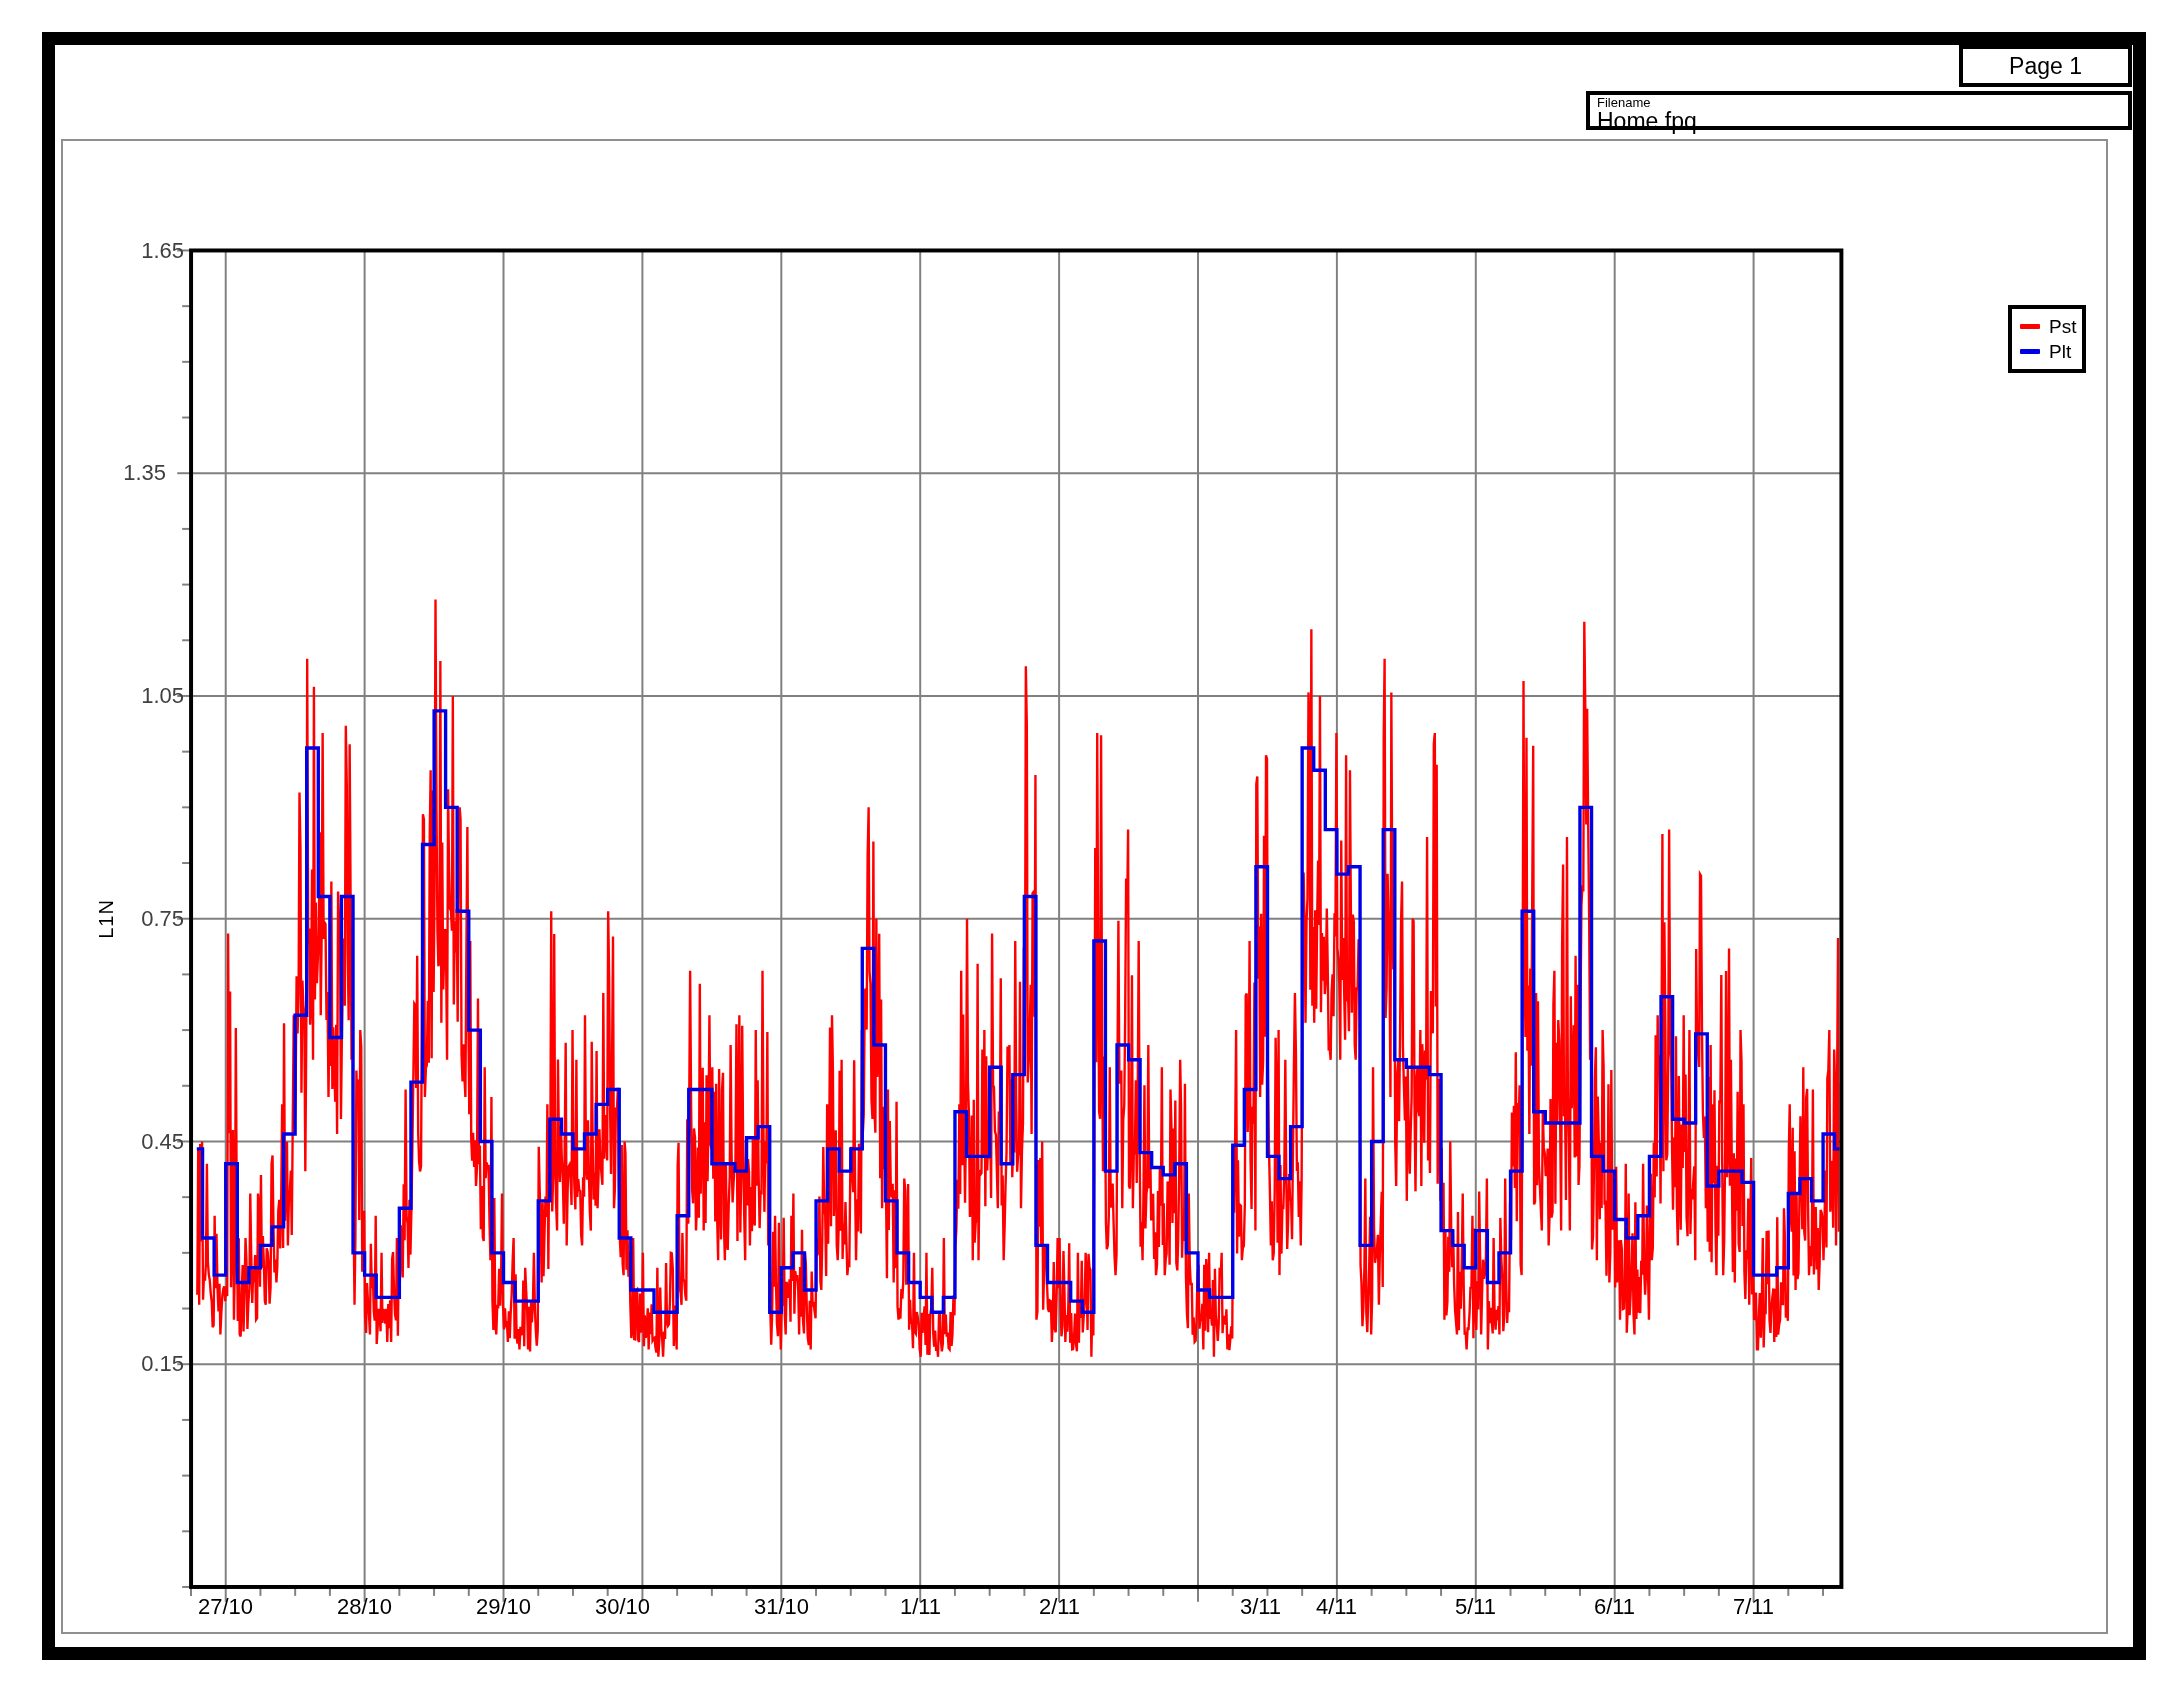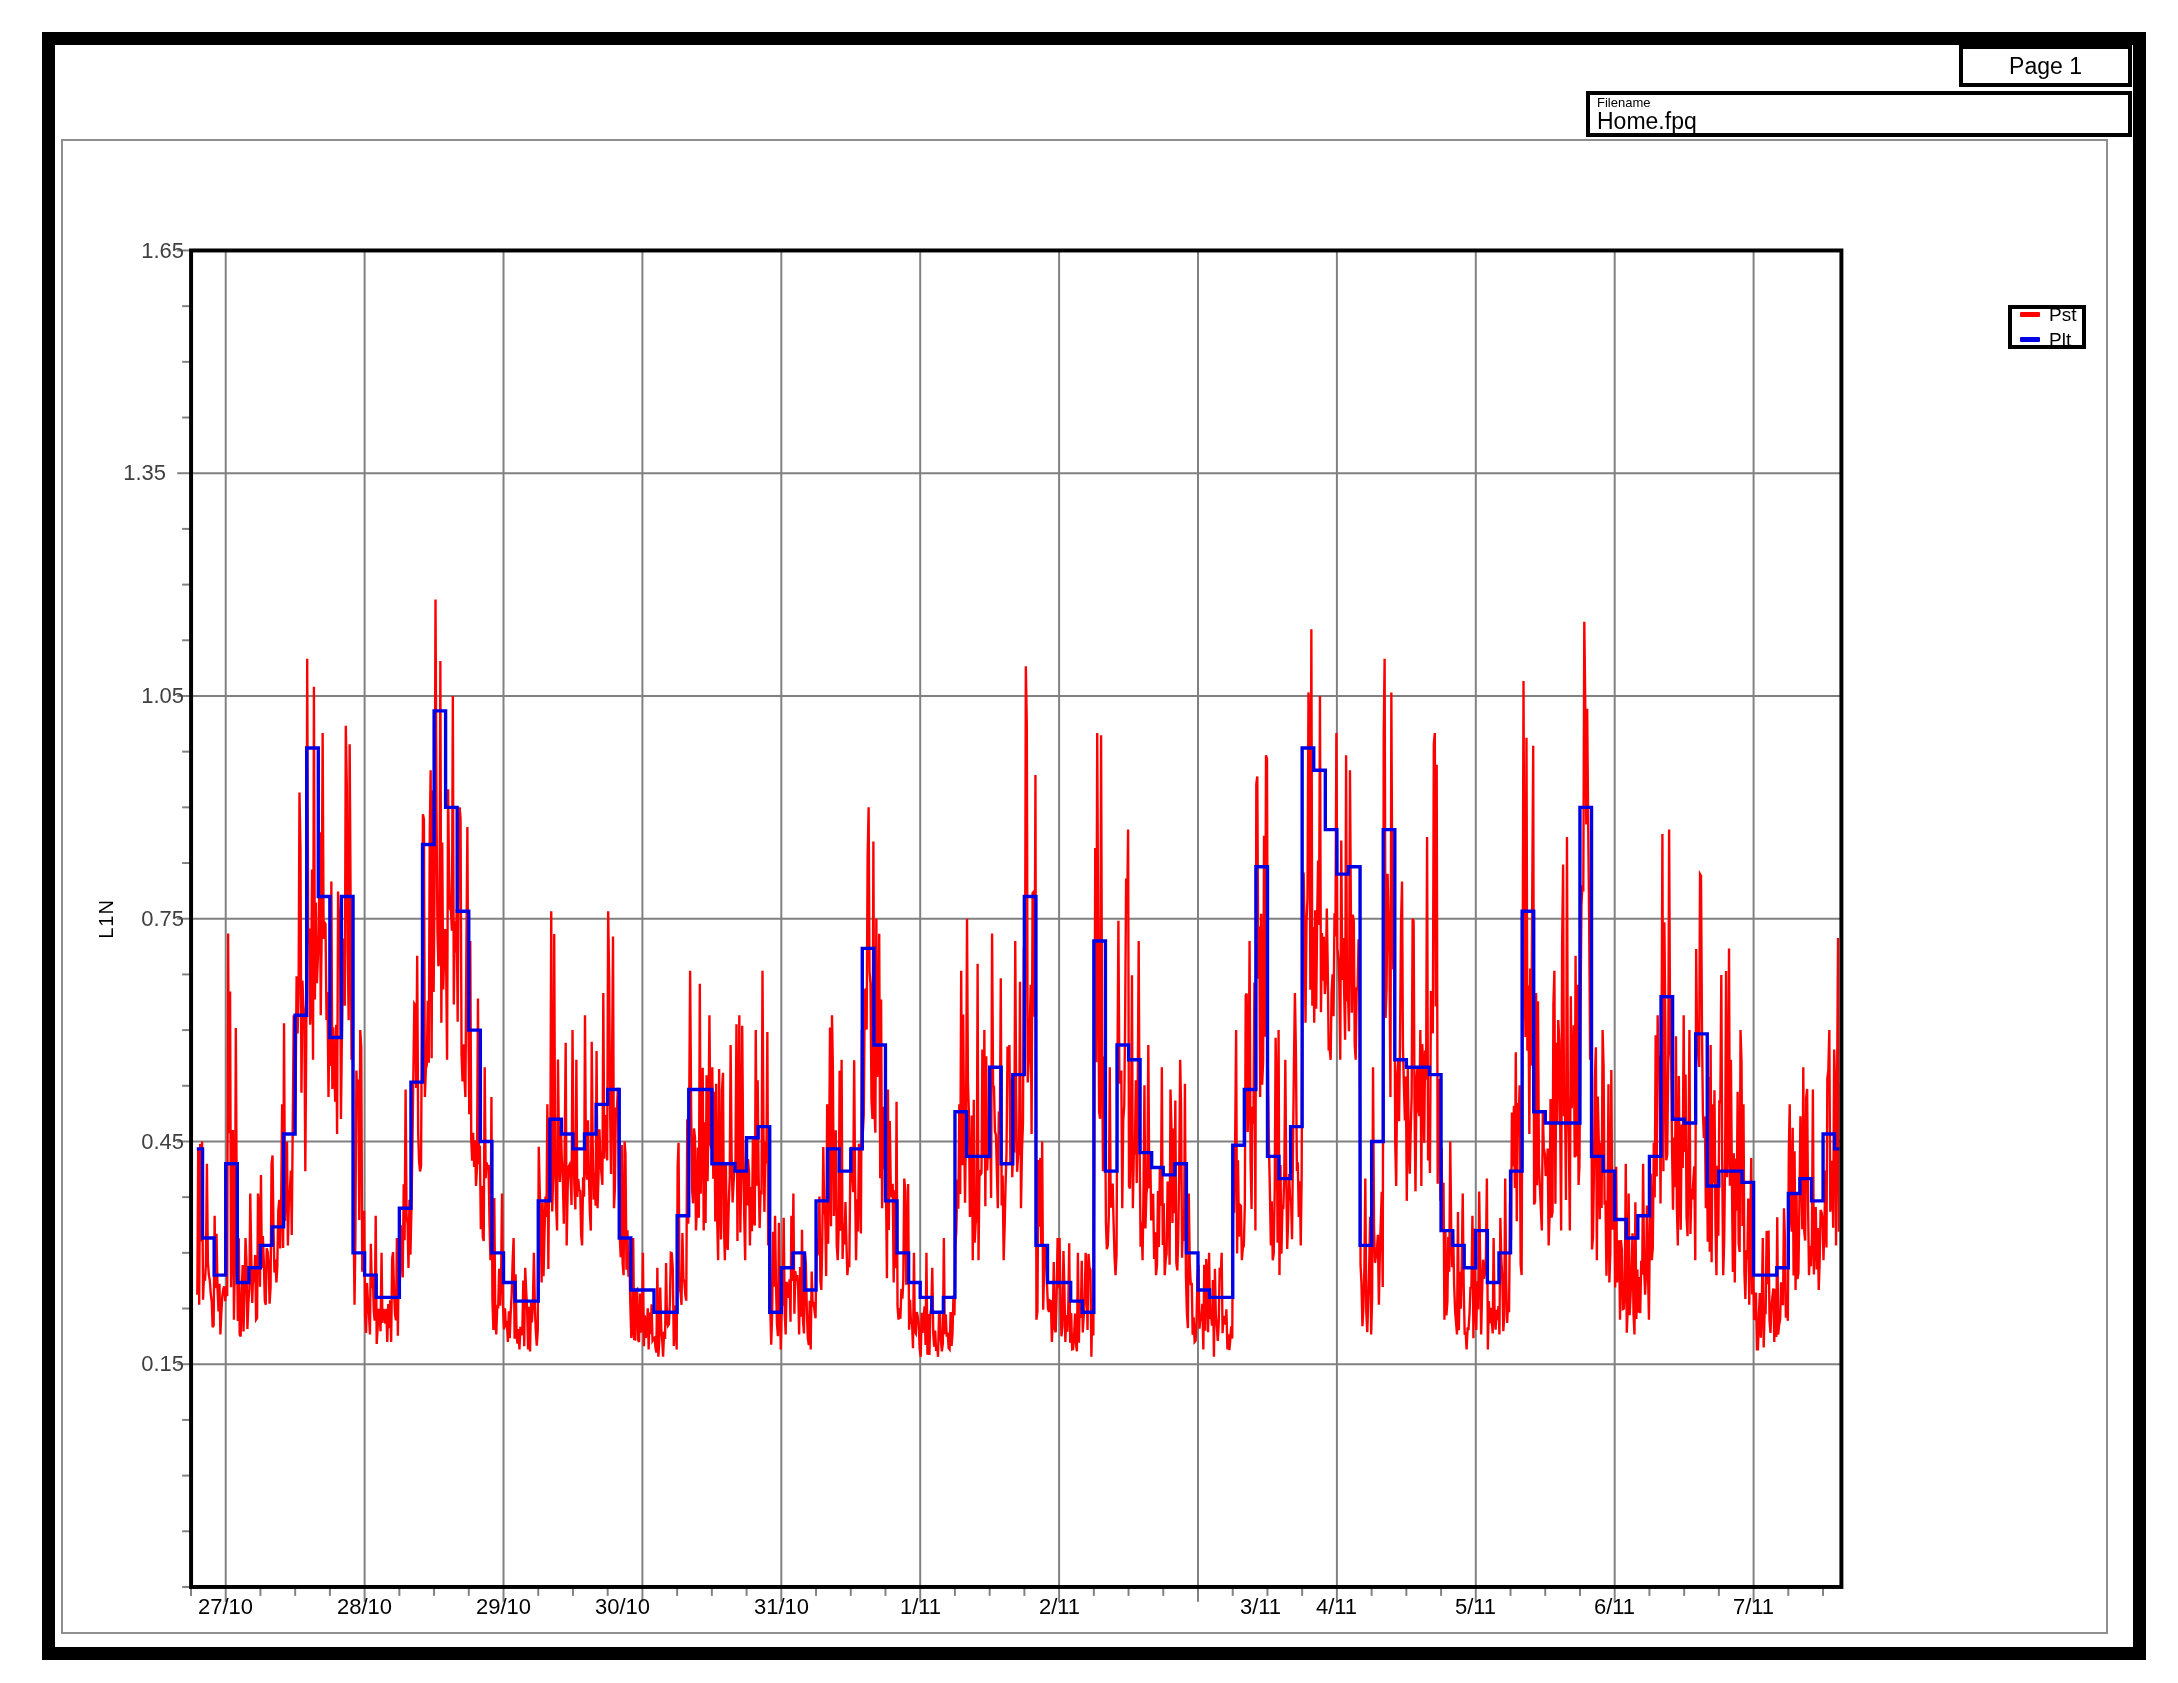--- a/index.html
+++ b/index.html
@@ -4,31 +4,31 @@
 <style>
   html,body{margin:0;padding:0;background:#ffffff;width:2178px;height:1683px;
     font-family:"Liberation Sans", sans-serif; -webkit-font-smoothing:antialiased;}
   .abs{position:absolute;}
   #page{position:relative;width:2178px;height:1683px;background:#fff;overflow:hidden;}
   #page-frame{left:42px;top:32px;width:2104px;height:1628px;border:13px solid #000;box-sizing:border-box;}
   #content-frame{left:61px;top:139px;width:2047px;height:1495px;border:2px solid #8f8f8f;box-sizing:border-box;}
   .hbox{border:4px solid #000;box-sizing:border-box;background:#fff;}
   #report-box{left:1586px;top:45px;width:364px;height:42px;}
   #page-box{left:1959px;top:45px;width:173px;height:42px;display:flex;align-items:center;justify-content:center;}
-  #filename-box{left:1586px;top:91px;width:546px;height:46px;}
+  #filename-box{left:1586px;top:91px;width:546px;height:39px;}
   .hbox .small-label{font-size:13px;color:#000;padding:1px 0 0 7px;line-height:13px;}
   .hbox .big-value{font-size:23px;color:#000;padding:0 0 0 7px;line-height:24px;white-space:nowrap;}
   #page-num{font-size:23px;}
   #chart-title{left:626px;top:85px;width:891px;text-align:center;font-size:23px;color:#000;}
   #y-axis-title{left:75px;top:907px;width:63px;height:24px;text-align:center;font-size:20px;
      transform:rotate(-90deg);transform-origin:50% 50%;letter-spacing:1px;}
   #plot-svg{left:0;top:0;}
   .x-lab{position:absolute;width:89px;text-align:center;font-size:22px;color:#000;top:1594px;}
   .y-lab{position:absolute;width:63px;text-align:right;font-size:22px;color:#404040;}
-  #legend{left:2008px;top:305px;width:78px;height:44px;border:4px solid #000;box-sizing:border-box;
+  #legend{left:2008px;top:305px;width:78px;height:68px;border:4px solid #000;box-sizing:border-box;
      display:flex;flex-direction:column;justify-content:center;gap:6px;padding-left:8px;background:#fff;}
   .leg-row{display:flex;align-items:center;gap:9px;}
   .leg-dash{width:20px;height:5px;border-radius:1px;}
   .leg-text{font-size:19px;color:#000;line-height:19px;}
 </style>
 </head>
 <body>
 
 <div id="page">
 

